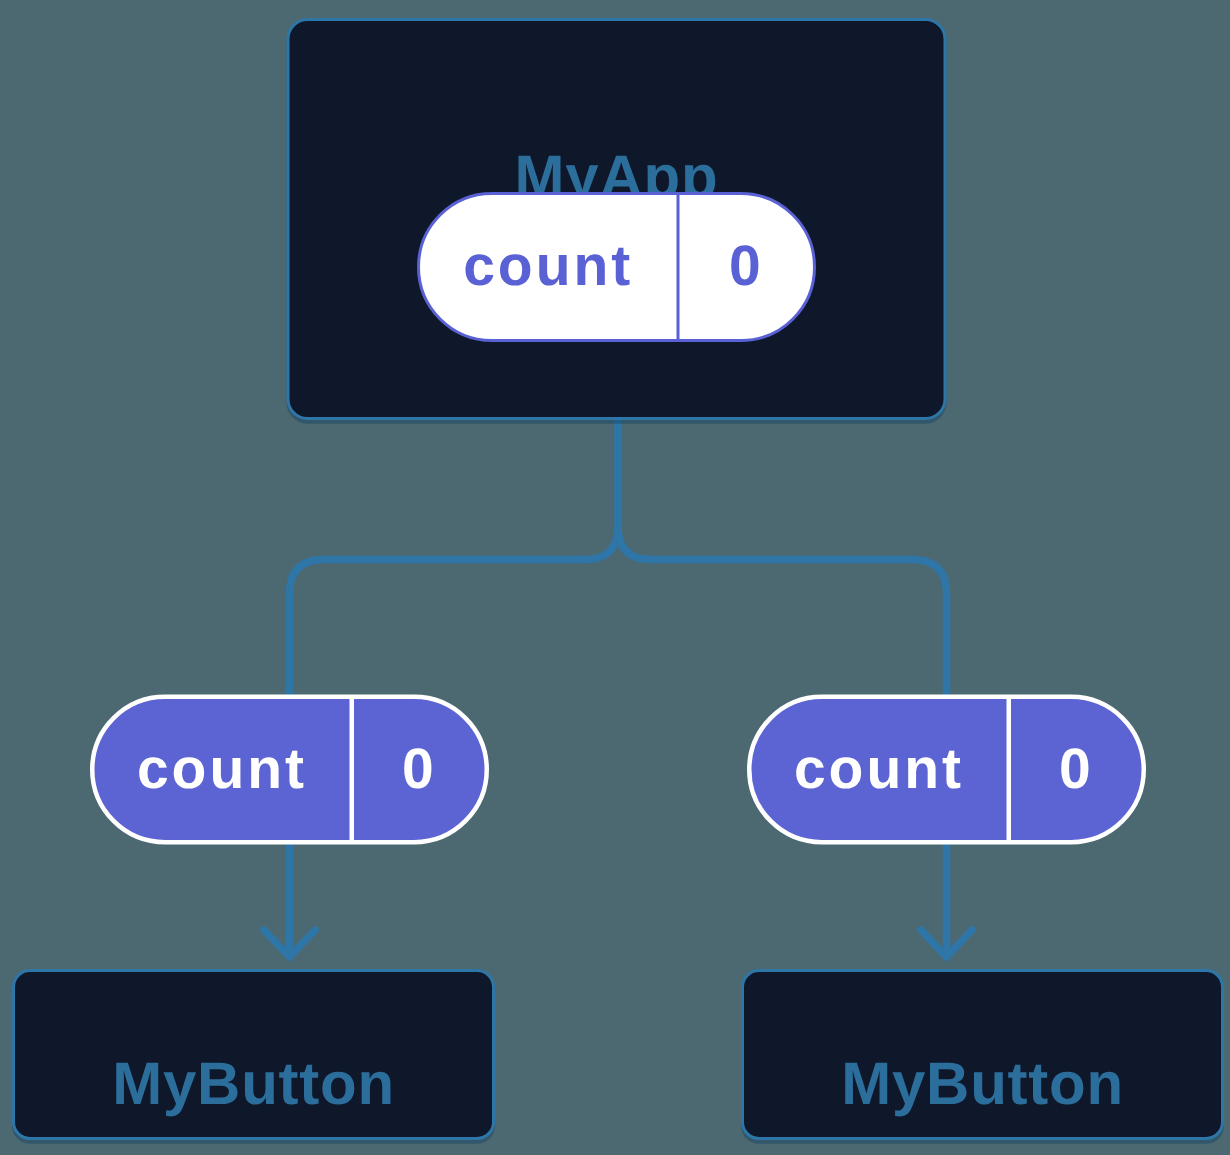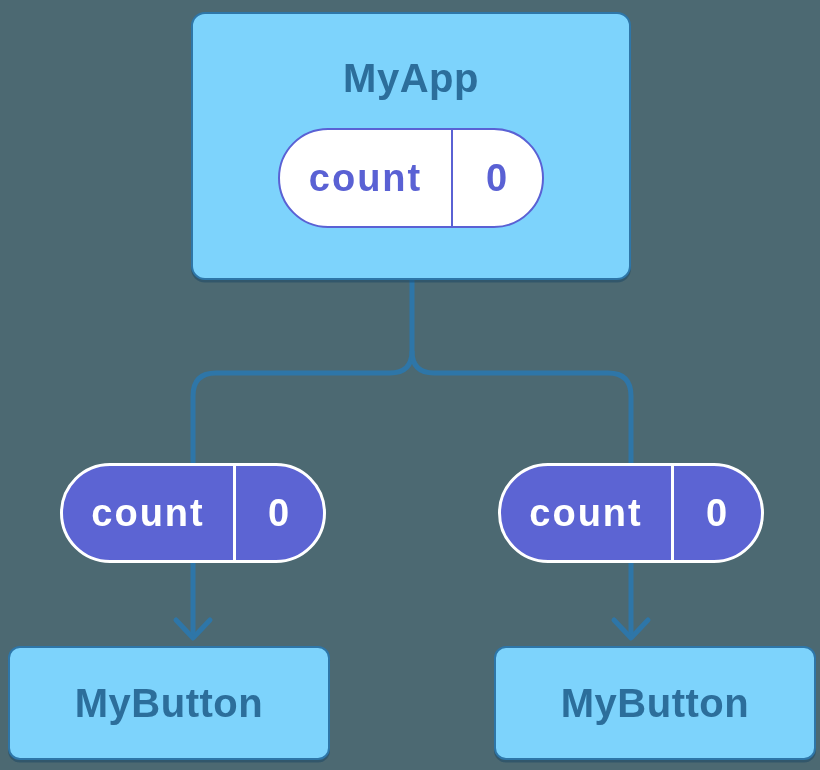--- a/index.html
+++ b/index.html
@@ -27,36 +27,37 @@
     stroke: #2E76A8;
     stroke-width: 5;
   }
   .connector .head {
     stroke-linecap: round;
     stroke-linejoin: round;
   }
   
   .node {
     position: absolute;
-    background: #7dd3fc;
+    background: #0f172a;
     border: 2.5px solid #2E76A8;
     box-shadow: 0 2.5px 0 rgba(20, 66, 99, 0.45);
     z-index: 2;
     box-sizing: border-box;
   }
   .app-node {
     left: 191px; top: 12px;
     width: 440px; height: 268px;
     border-radius: 14px;
   }
   .node-title {
     font-size: 40px;
     font-weight: 700;
     color: #2C6E9B;
     letter-spacing: 0.5px;
+    margin-top: 40px;
   }
   .app-title {
     position: absolute;
     left: 191px; top: 56px;
     width: 440px;
     text-align: center;
     z-index: 3;
   }
   .button-node {
     width: 322px; height: 114px;

